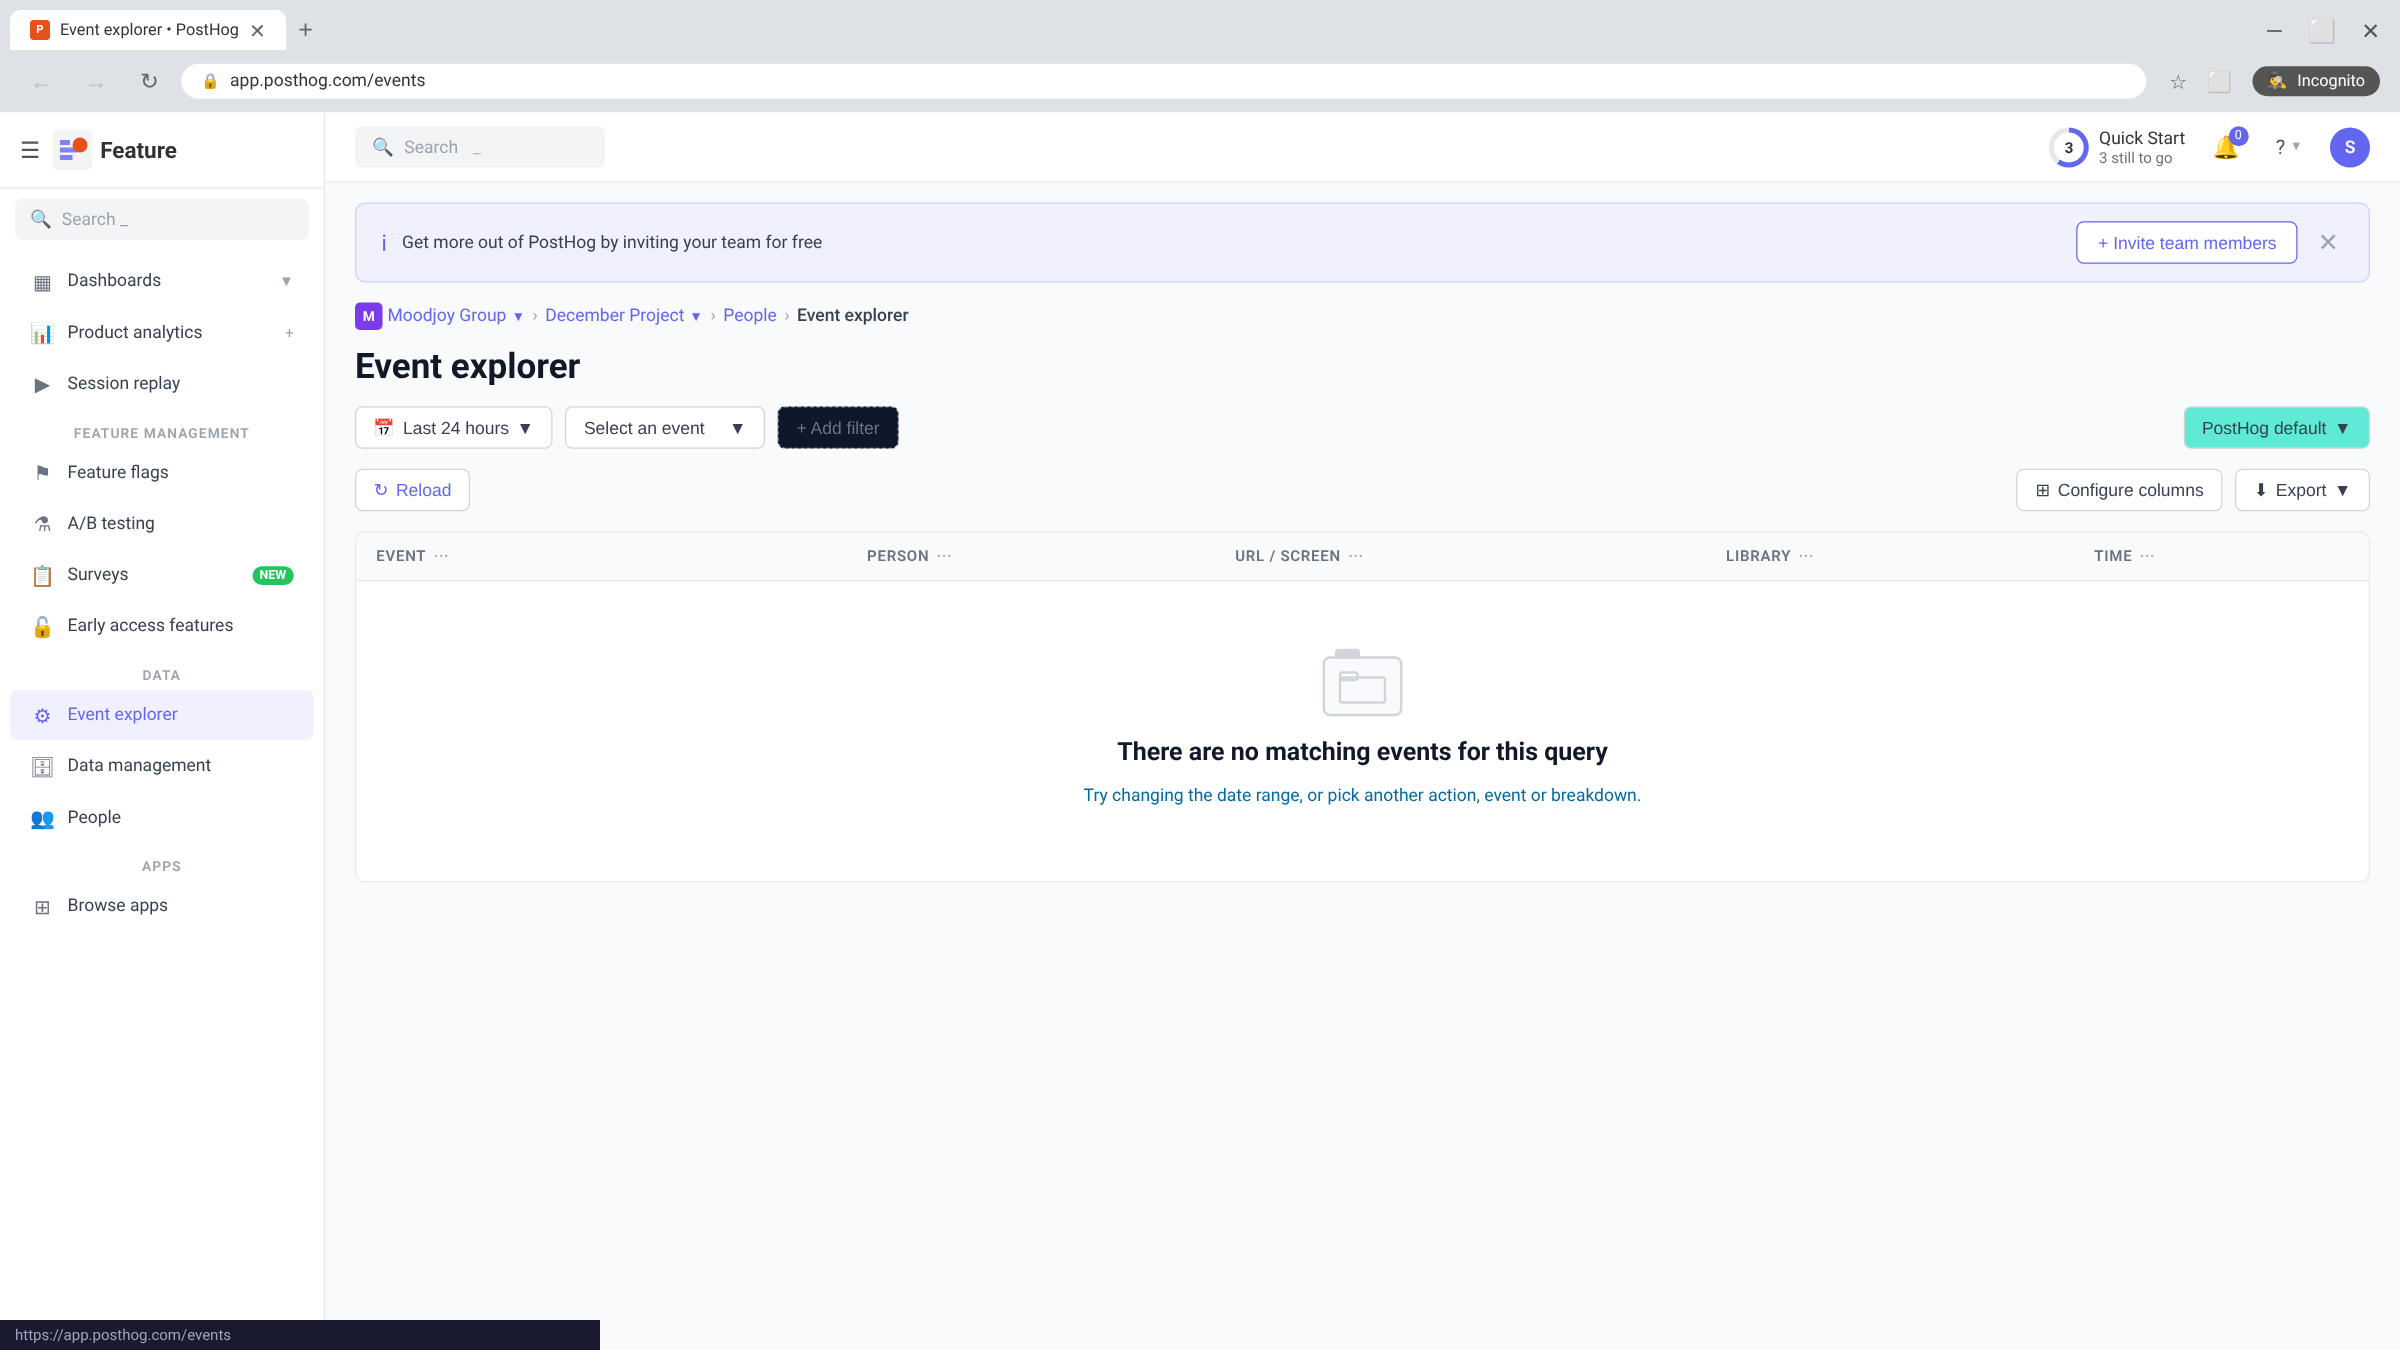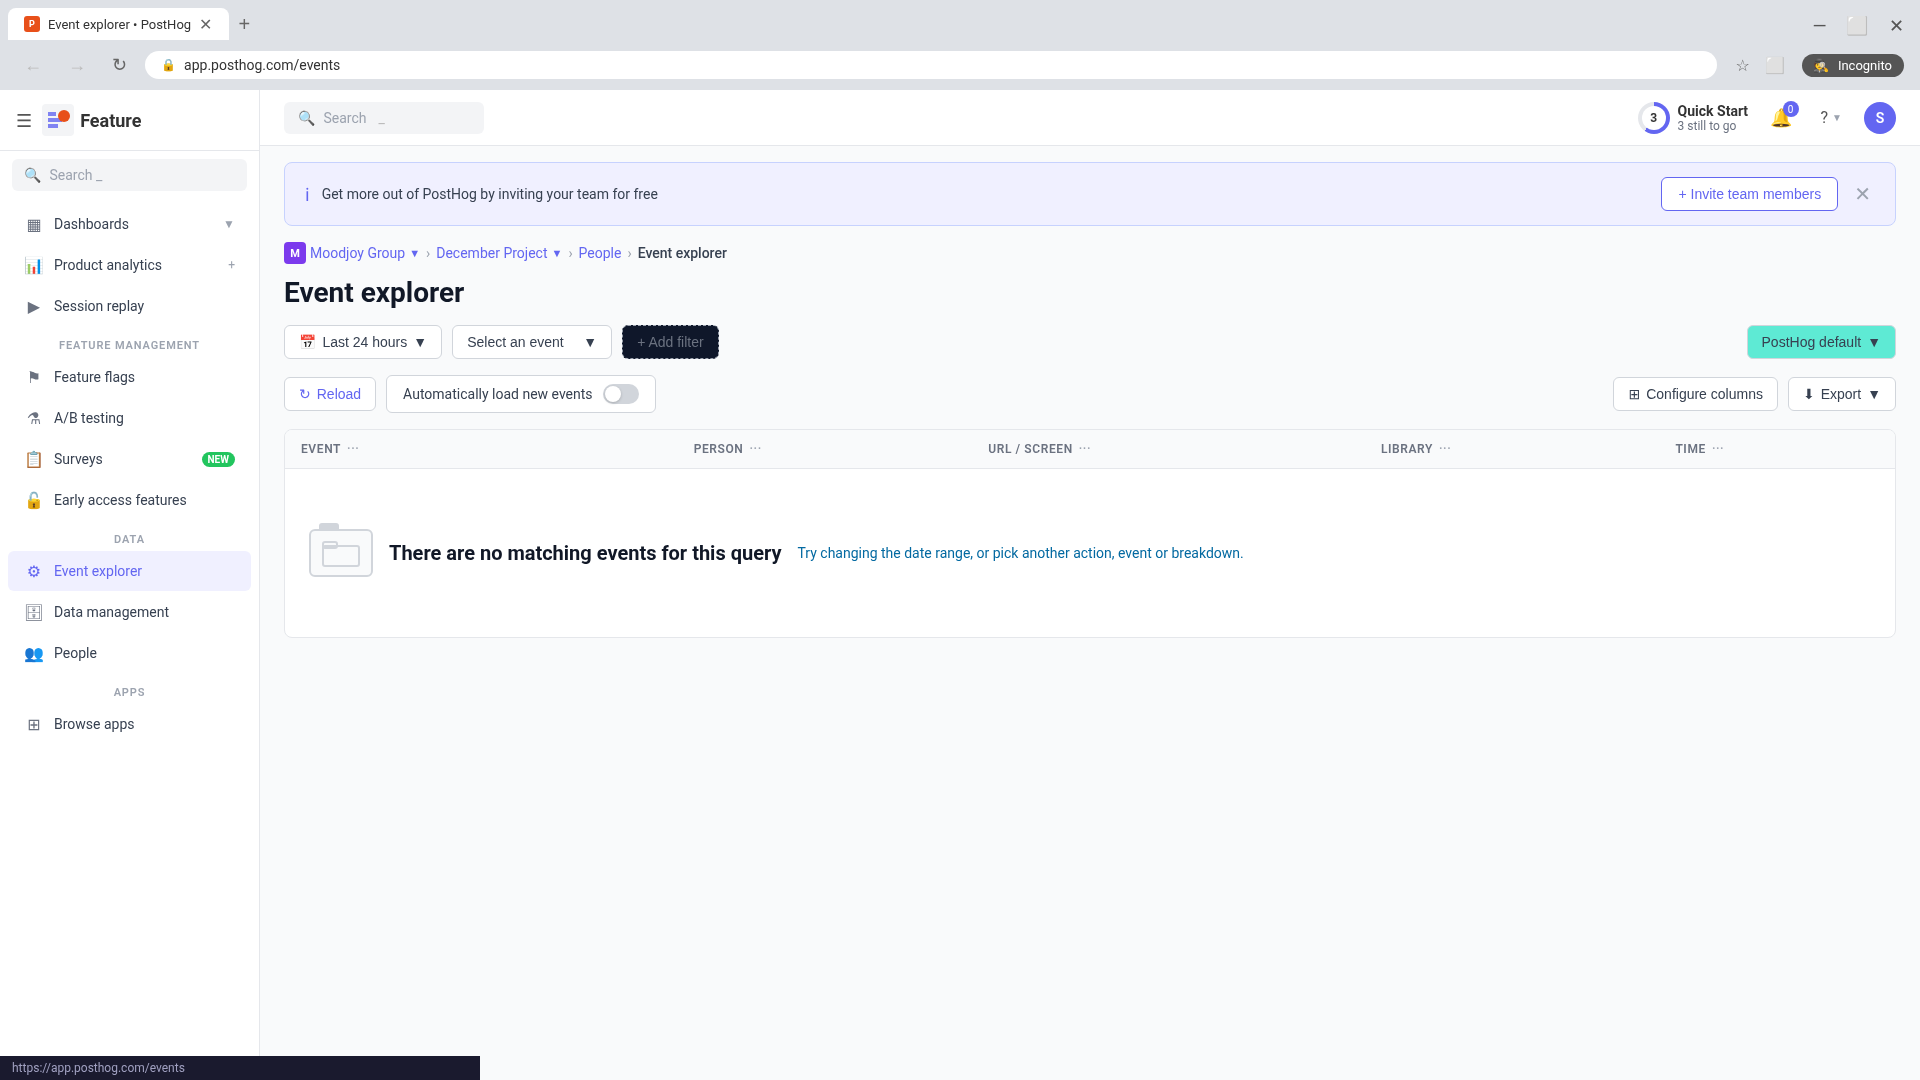--- a/index.html
+++ b/index.html
@@ -55,21 +55,21 @@
     .main { flex: 1; display: flex; flex-direction: column; overflow: hidden; background: #f9fafb; }
 
     
     .topbar { background: #fff; border-bottom: 1px solid #e5e7eb; padding: 0 24px; height: 56px; display: flex; align-items: center; justify-content: flex-end; gap: 16px; flex-shrink: 0; }
     .topbar-search { display: flex; align-items: center; gap: 8px; background: #f3f4f6; border-radius: 6px; padding: 8px 14px; margin-right: auto; cursor: pointer; min-width: 200px; }
     .topbar-search span { color: #9ca3af; font-size: 14px; }
     .quick-start { display: flex; align-items: center; gap: 8px; cursor: pointer; }
     .qs-circle { width: 32px; height: 32px; border-radius: 50%; background: conic-gradient(#6366f1 0deg 216deg, #e5e7eb 216deg 360deg); display: flex; align-items: center; justify-content: center; font-size: 12px; font-weight: 700; color: #6366f1; position: relative; }
     .qs-circle-inner { position: absolute; width: 24px; height: 24px; background: #fff; border-radius: 50%; display: flex; align-items: center; justify-content: center; font-size: 12px; font-weight: 700; color: #333; }
     .qs-text { display: flex; flex-direction: column; }
-    .qs-title { font-size: 14px; font-weight: 700; color: #333; }
+    .qs-title { font-size: 14px; font-weight: 400; color: #333; }
     .qs-sub { font-size: 12px; color: #6b7280; }
     .notif-btn { position: relative; cursor: pointer; padding: 6px; }
     .notif-badge { position: absolute; top: 0; right: 0; background: #6366f1; color: white; font-size: 10px; width: 16px; height: 16px; border-radius: 50%; display: flex; align-items: center; justify-content: center; }
     .help-btn { display: flex; align-items: center; gap: 4px; cursor: pointer; color: #555; font-size: 14px; padding: 6px; border-radius: 6px; }
     .avatar { width: 32px; height: 32px; border-radius: 50%; background: #6366f1; color: white; display: flex; align-items: center; justify-content: center; font-size: 14px; font-weight: 600; cursor: pointer; }
 
     
     .content { flex: 1; overflow-y: auto; padding: 0; }
 
     
@@ -107,21 +107,21 @@
     .configure-btn { display: flex; align-items: center; gap: 6px; color: #374151; font-size: 14px; cursor: pointer; padding: 8px 14px; border: 1px solid #d1d5db; border-radius: 6px; background: #fff; }
     .export-btn { display: flex; align-items: center; gap: 6px; color: #374151; font-size: 14px; cursor: pointer; padding: 8px 14px; border: 1px solid #d1d5db; border-radius: 6px; background: #fff; }
 
     
     .table-container { background: #fff; border: 1px solid #e5e7eb; border-radius: 8px; margin: 0 24px; overflow: hidden; }
     .table-header { display: grid; grid-template-columns: 2fr 1.5fr 2fr 1.5fr 1.2fr; border-bottom: 1px solid #e5e7eb; background: #f9fafb; }
     .th { padding: 12px 16px; font-size: 12px; font-weight: 600; color: #6b7280; text-transform: uppercase; letter-spacing: 0.05em; display: flex; align-items: flex-start; gap: 6px; }
     .th-dots { color: #9ca3af; cursor: pointer; }
 
     
-    .empty-state { padding: 60px 24px; display: flex; flex-direction: row; align-items: center; gap: 16px; }
+    .empty-state { padding: 60px 24px; display: flex; flex-direction: column; align-items: center; gap: 16px; }
     .empty-icon { width: 64px; height: 48px; border: 2px solid #d1d5db; border-radius: 6px; display: flex; align-items: center; justify-content: center; color: #9ca3af; font-size: 10px; position: relative; background: #f9fafb; }
     .empty-icon::before { content: ''; position: absolute; top: -8px; left: 8px; width: 20px; height: 8px; background: #d1d5db; border-radius: 3px 3px 0 0; }
     .empty-title { font-size: 20px; font-weight: 700; color: #111827; text-align: center; }
     .empty-sub { font-size: 14px; color: #0369a1; text-align: center; }
 
     
     .status-bar { background: #1a1a2e; color: #a0a0c0; font-size: 12px; padding: 4px 12px; height: 24px; display: flex; align-items: center; position: fixed; bottom: 0; left: 0; width: 480px; }
 
     
     .sidebar::-webkit-scrollbar { width: 4px; }
@@ -325,26 +325,20 @@
           <span>PostHog default</span>
           <span>▼</span>
         </button>
       </div>
 
       <div class="action-bar">
         <button class="reload-btn">
           <span>↻</span>
           <span>Reload</span>
         </button>
-        <div class="auto-load">
-          <span>Automatically load new events</span>
-          <div class="toggle">
-            <div class="toggle-knob"></div>
-          </div>
-        </div>
         <div class="spacer"></div>
         <button class="configure-btn">
           <span>⊞</span>
           <span>Configure columns</span>
         </button>
         <button class="export-btn">
           <span>⬇</span>
           <span>Export</span>
           <span>▼</span>
         </button>

